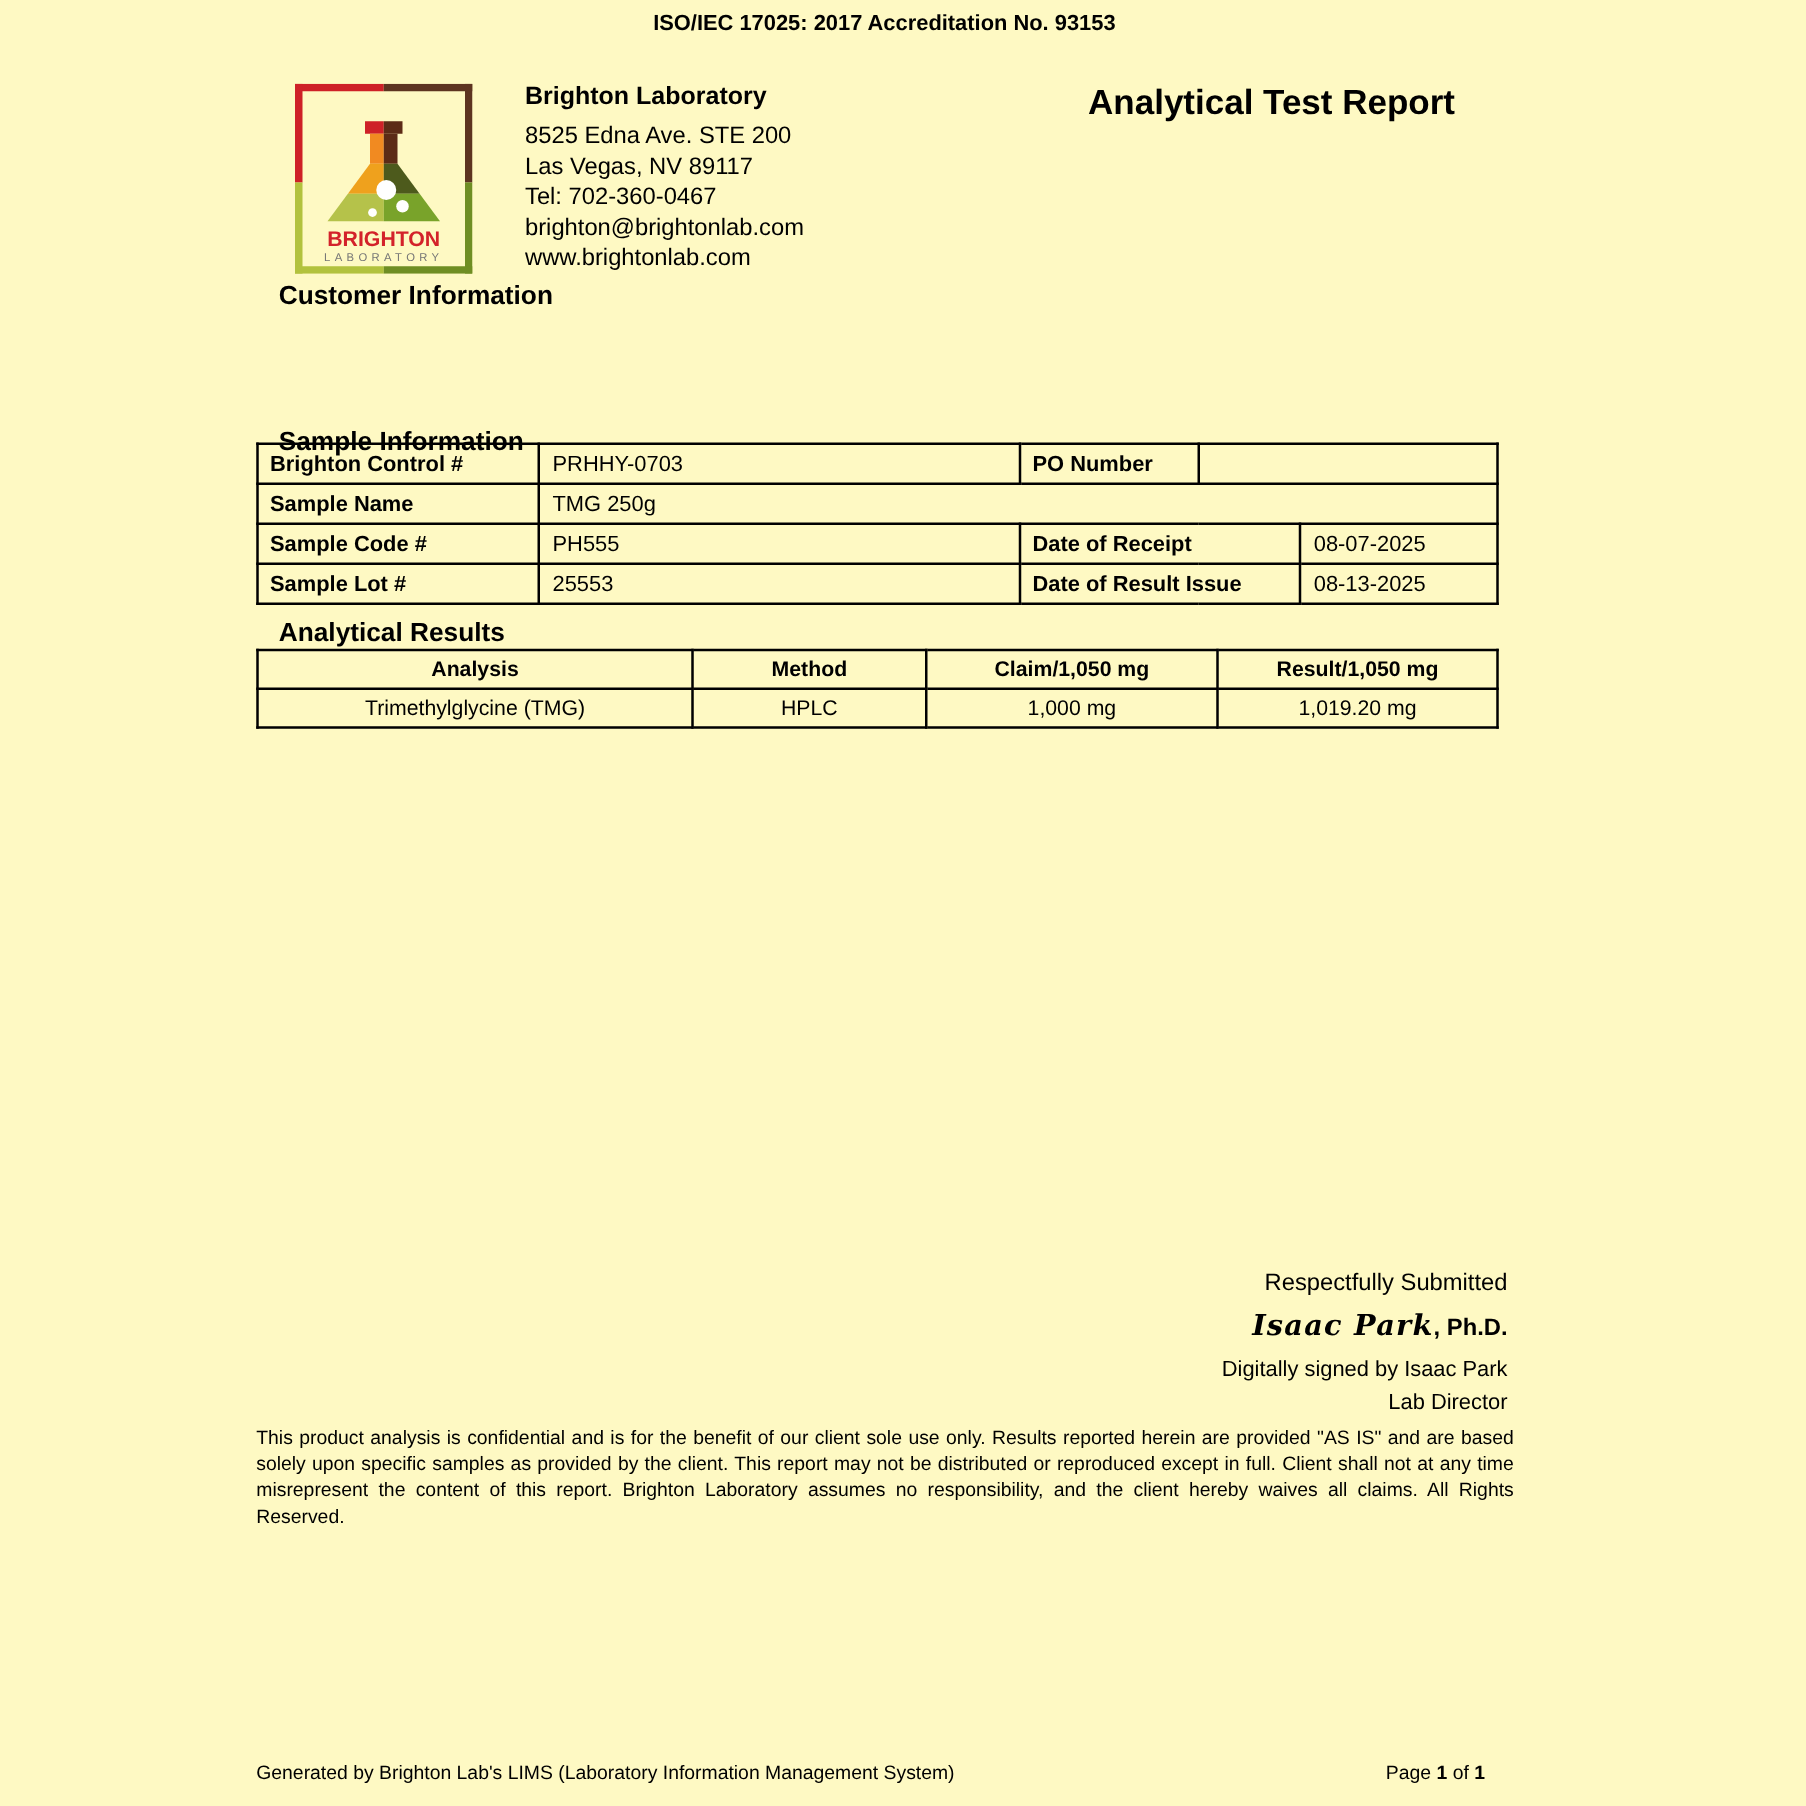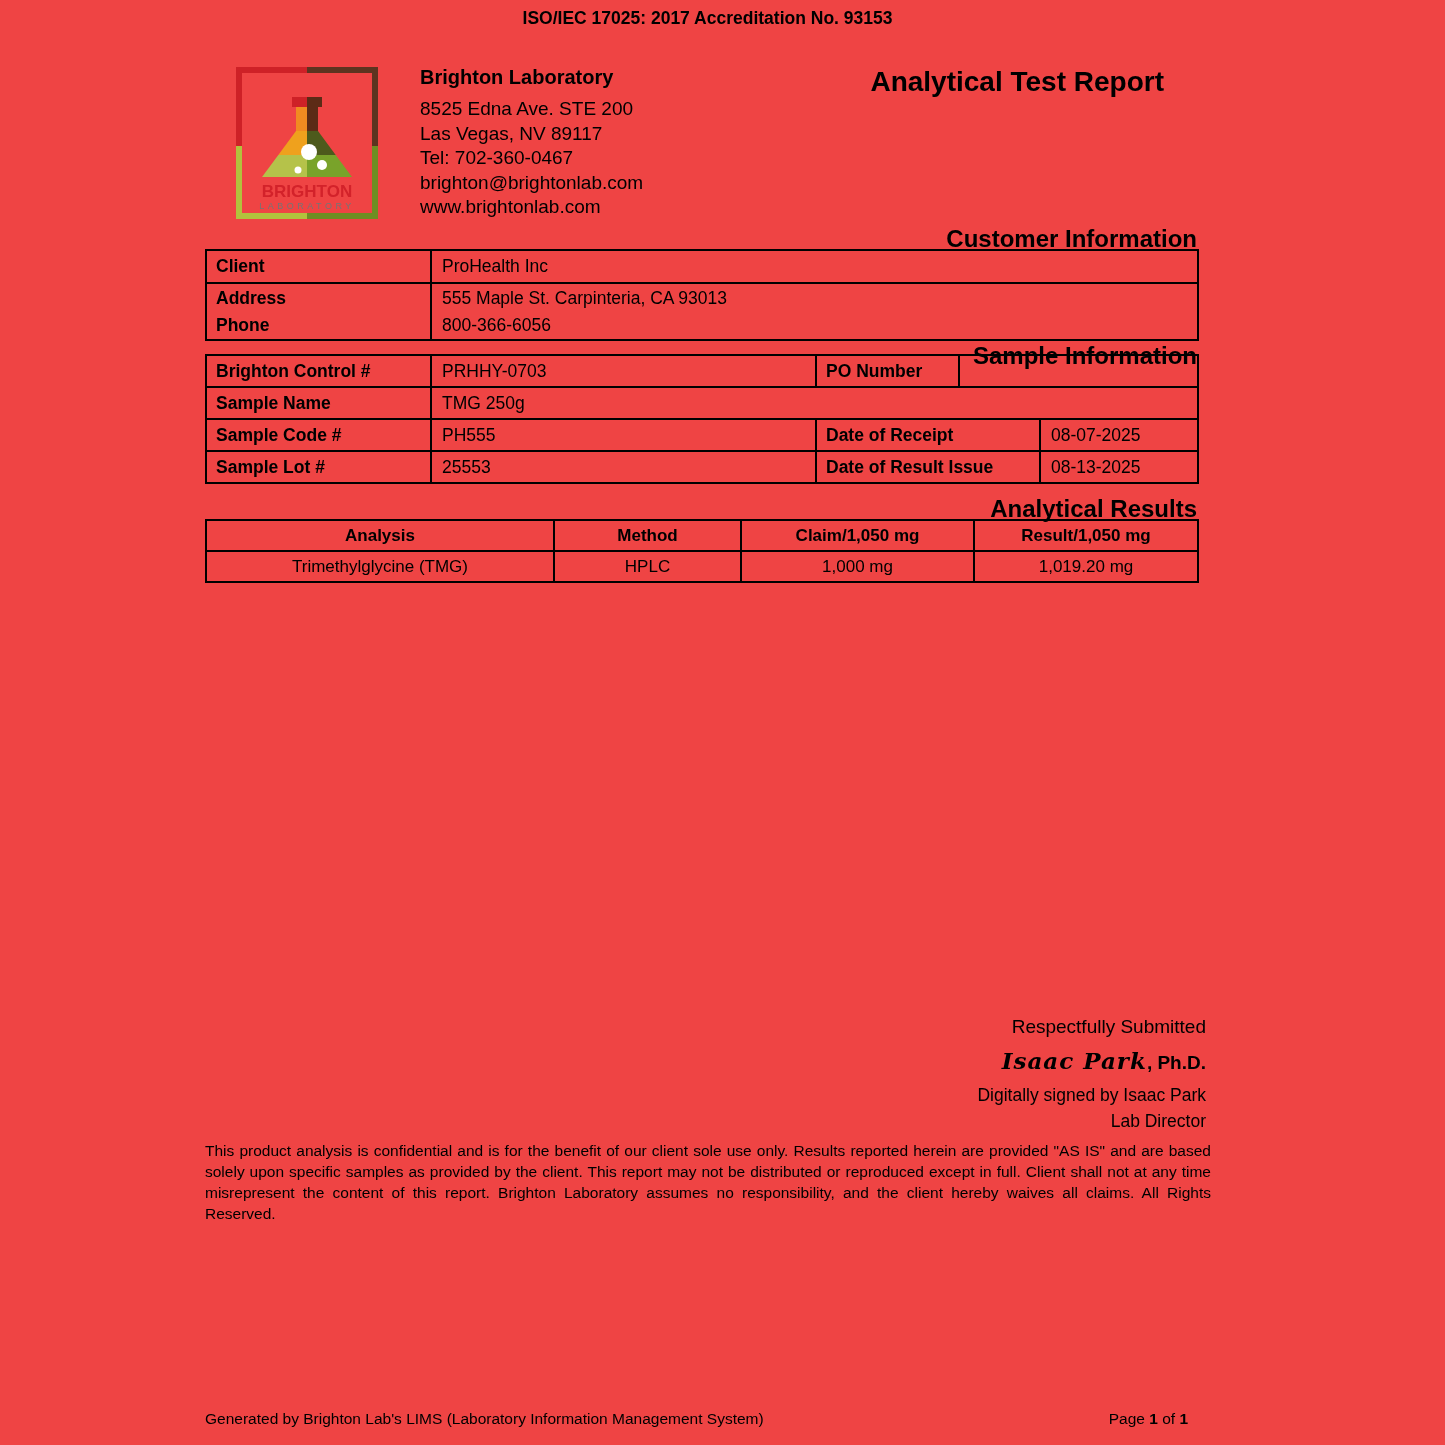--- a/index.html
+++ b/index.html
@@ -2,21 +2,21 @@
 <html><head>
 <meta charset="utf-8">
 <style>
   * { margin: 0; padding: 0; box-sizing: border-box; }
   html, body { background: #ffffff; }
   body { font-family: "Liberation Sans", sans-serif; color: #000; }
   .page {
     position: relative;
     width: 1445px;
     height: 1445px;
-    background: #ef4444;
+    background: #fef9c3;
     overflow: hidden;
   }
 
   
   .iso-header {
     position: absolute;
     top: 8px; left: 205px; width: 1005px;
     text-align: center;
     font-size: 17.5px;
     font-weight: bold;
@@ -34,23 +34,23 @@
   .report-title {
     position: absolute;
     top: 66px; right: 281px;
     font-size: 28px;
     font-weight: bold;
   }
 
   
   .section-title {
     position: absolute;
-    left: 205px; width: 992px;
-    text-align: right;
-    font-size: 24px;
+    left: 223px; width: 992px;
+    text-align: left;
+    font-size: 21px;
     font-weight: bold;
   }
   .st-customer { top: 225px; }
   .st-sample   { top: 342px; }
   .st-results  { top: 495px; }
 
   
   table {
     position: absolute;
     left: 205px;
@@ -154,42 +154,20 @@
     <div class="line">8525 Edna Ave. STE 200</div>
     <div class="line">Las Vegas, NV 89117</div>
     <div class="line">Tel: 702-360-0467</div>
     <div class="line">brighton@brightonlab.com</div>
     <div class="line">www.brightonlab.com</div>
   </div>
 
   <div class="report-title">Analytical Test Report</div>
 
   <div class="section-title st-customer">Customer Information</div>
-  <table class="tbl-customer">
-    <colgroup>
-        <col style="width:225px">
-        <col style="width:767px">
-      </colgroup>
-    <tbody>
-        <tr class="r1">
-      <td class="lbl">Client</td>
-      <td class="val">ProHealth Inc</td>
-    </tr>
-    <tr class="r2">
-      <td class="lbl two-line">
-        <div>Address</div>
-        <div>Phone</div>
-      </td>
-      <td class="val two-line">
-        <div style="line-height:27px">555 Maple St. Carpinteria, CA 93013</div>
-        <div style="line-height:27px">800-366-6056</div>
-      </td>
-    </tr>
-  </tbody>
-    </table>
 
   <div class="section-title st-sample">Sample Information</div>
   <table class="tbl-sample">
     <colgroup>
       <col style="width:225px">
         <col style="width:385px">
         <col style="width:143px">
         <col style="width:81px">
         <col style="width:158px">
     </colgroup>

